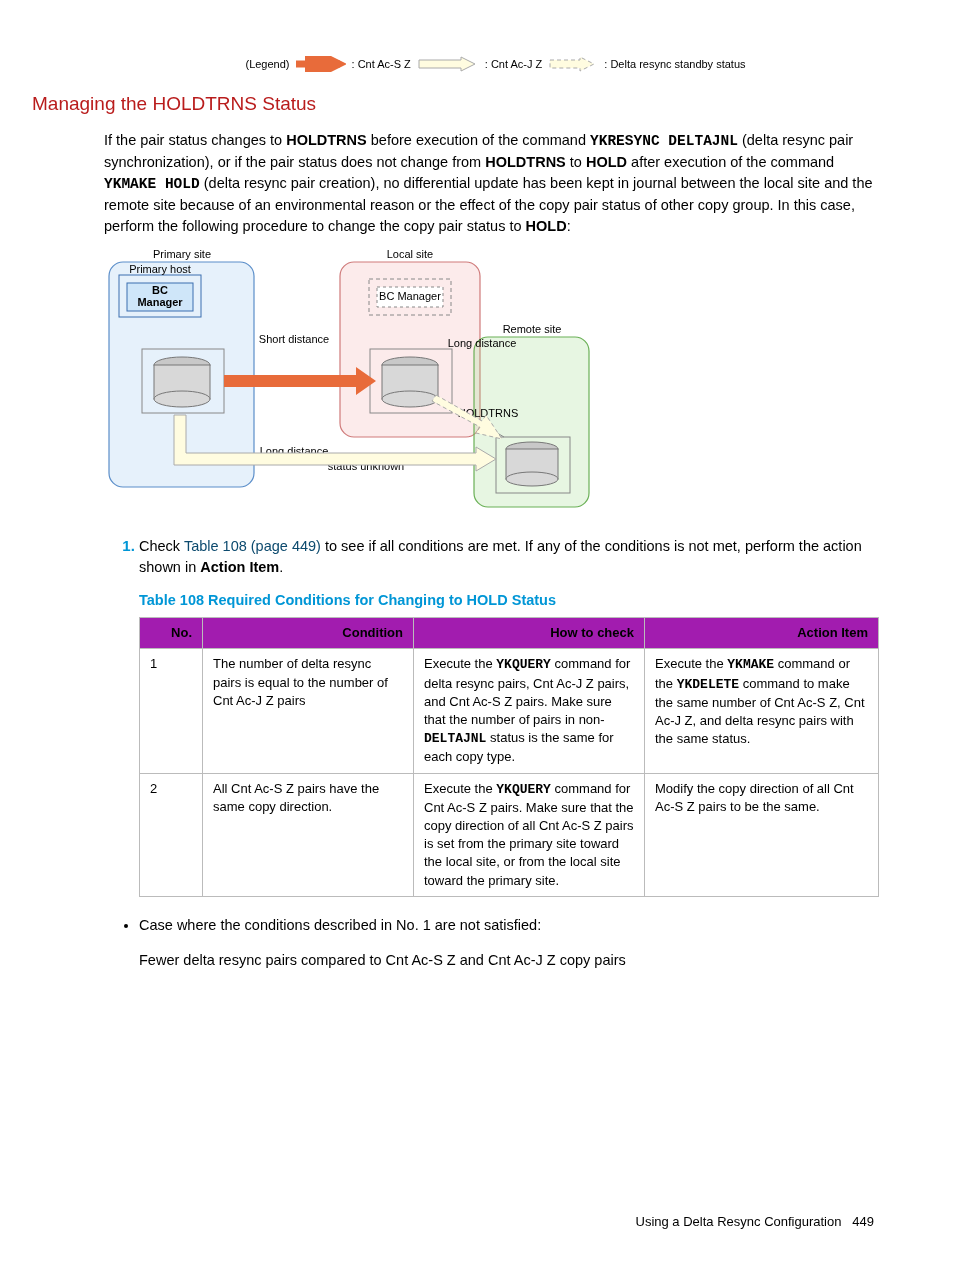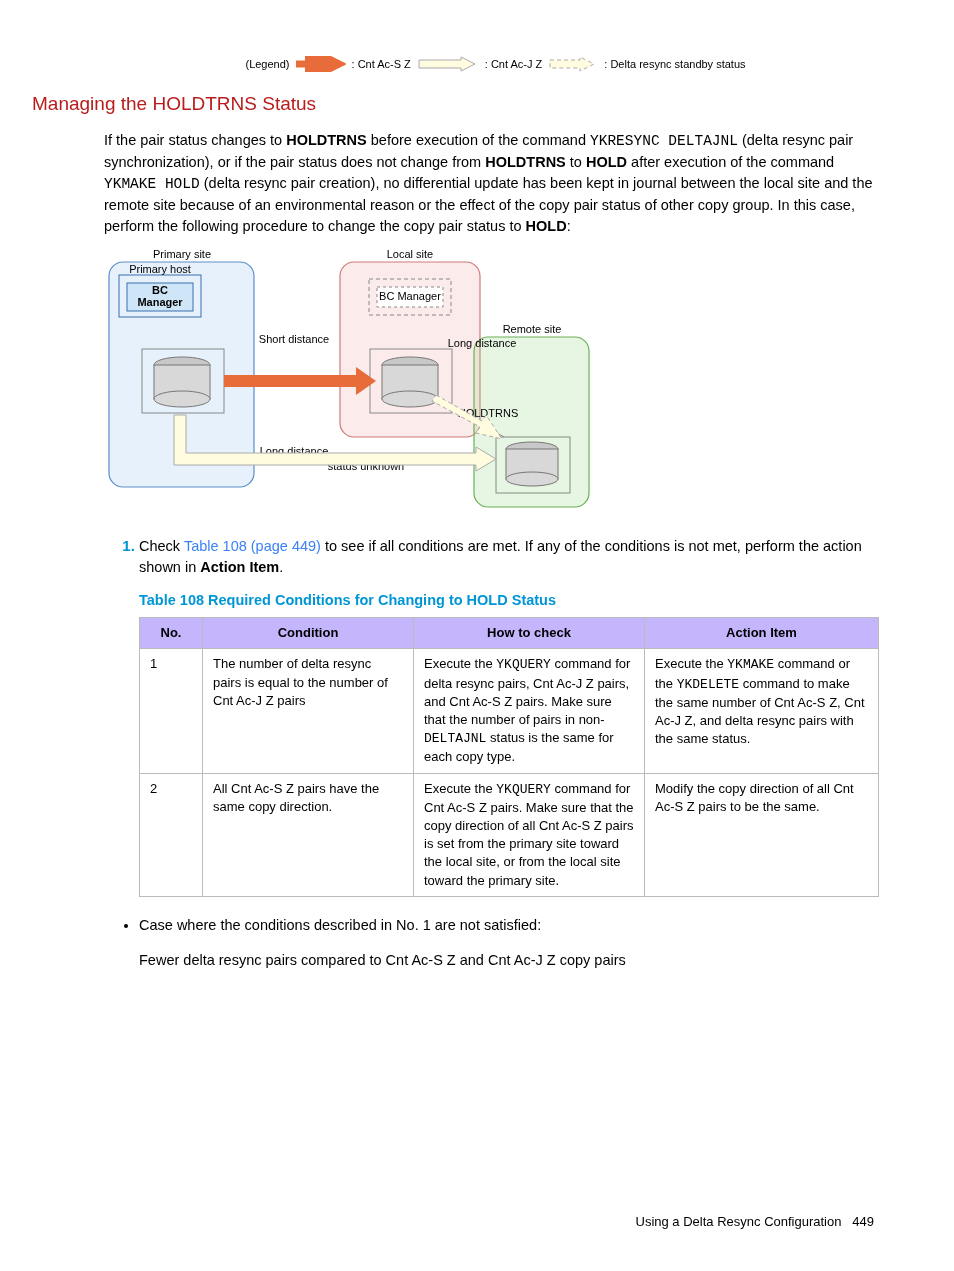--- a/index.html
+++ b/index.html
@@ -31,21 +31,21 @@
     color: #b91c1c;
     font-weight: normal;
     font-size: 19px;
     margin: 18px 0 8px 0;
   }
   .body-text {
     margin-left: 72px;
     line-height: 1.45;
     margin-bottom: 10px;
   }
-  .code { font-family: "Courier New", monospace; }
+  .code { font-family: "Courier New", monospace; font-weight: bold; }
   .diagram-holder {
     margin-left: 72px;
     margin-top: 3px;
     margin-bottom: 20px;
   }
   ol.steps {
     margin-left: 72px;
     padding-left: 35px;
     line-height: 1.45;
   }
@@ -54,35 +54,35 @@
     font-weight: bold;
     font-size: 15px;
   }
   .table-caption {
     color: #0096d6;
     font-weight: bold;
     font-size: 14.5px;
     margin-top: 12px;
     margin-bottom: 6px;
   }
-  .link { color: #3b82f6; }
+  .link { color: #0c4a6e; }
   table.data {
     border-collapse: collapse;
     width: 100%;
     font-size: 13px;
     border-top: 1.5px solid #0096d6;
     border-bottom: 1.5px solid #0096d6;
     margin-bottom: 18px;
   }
   table.data th {
     border: 1px solid #bbb;
     padding: 6px 10px;
-    text-align: center;
+    text-align: right;
     font-weight: bold;
-    background: #c4b5fd;
+    background: #a21caf;
   }
   table.data td {
     border: 1px solid #bbb;
     padding: 6px 10px;
     vertical-align: top;
     line-height: 1.4;
   }
   ul.bullets {
     margin-left: 72px;
     padding-left: 35px;

